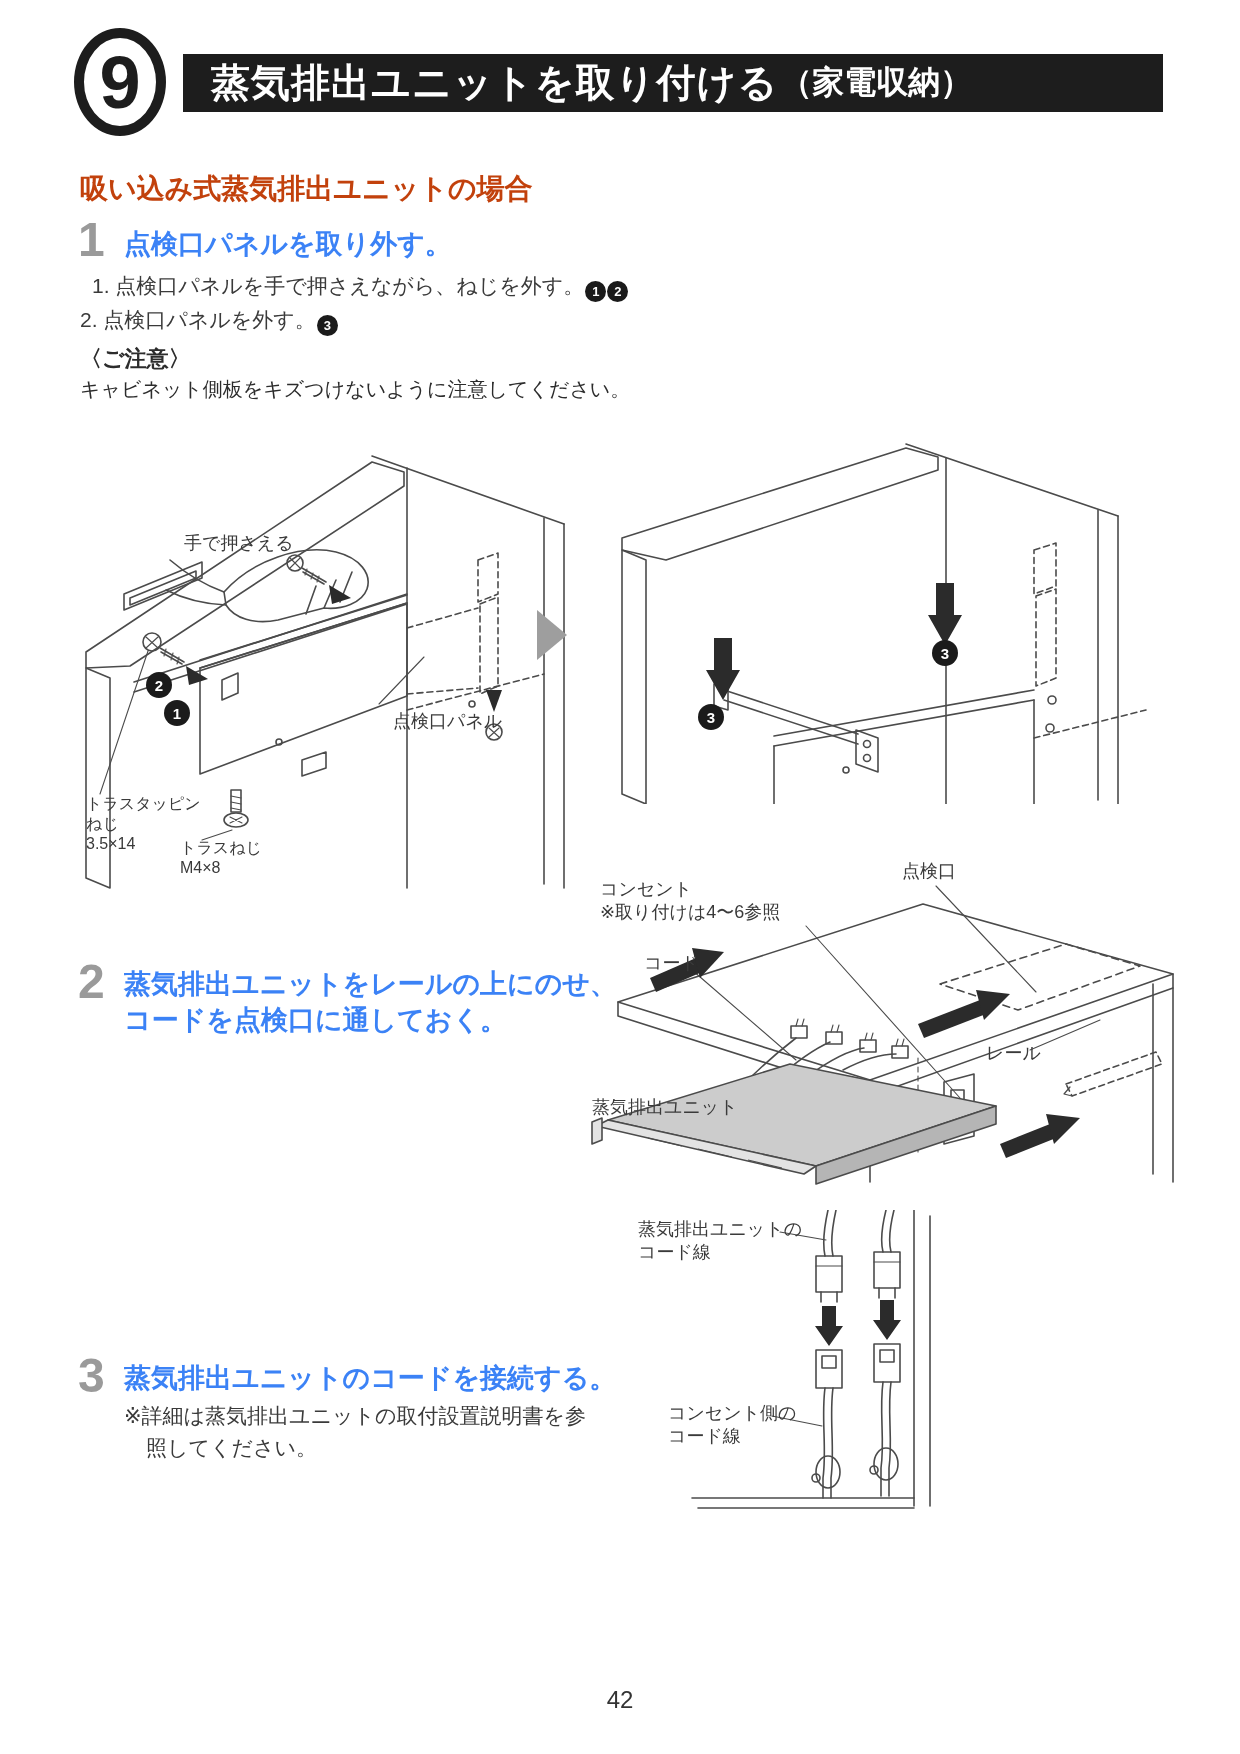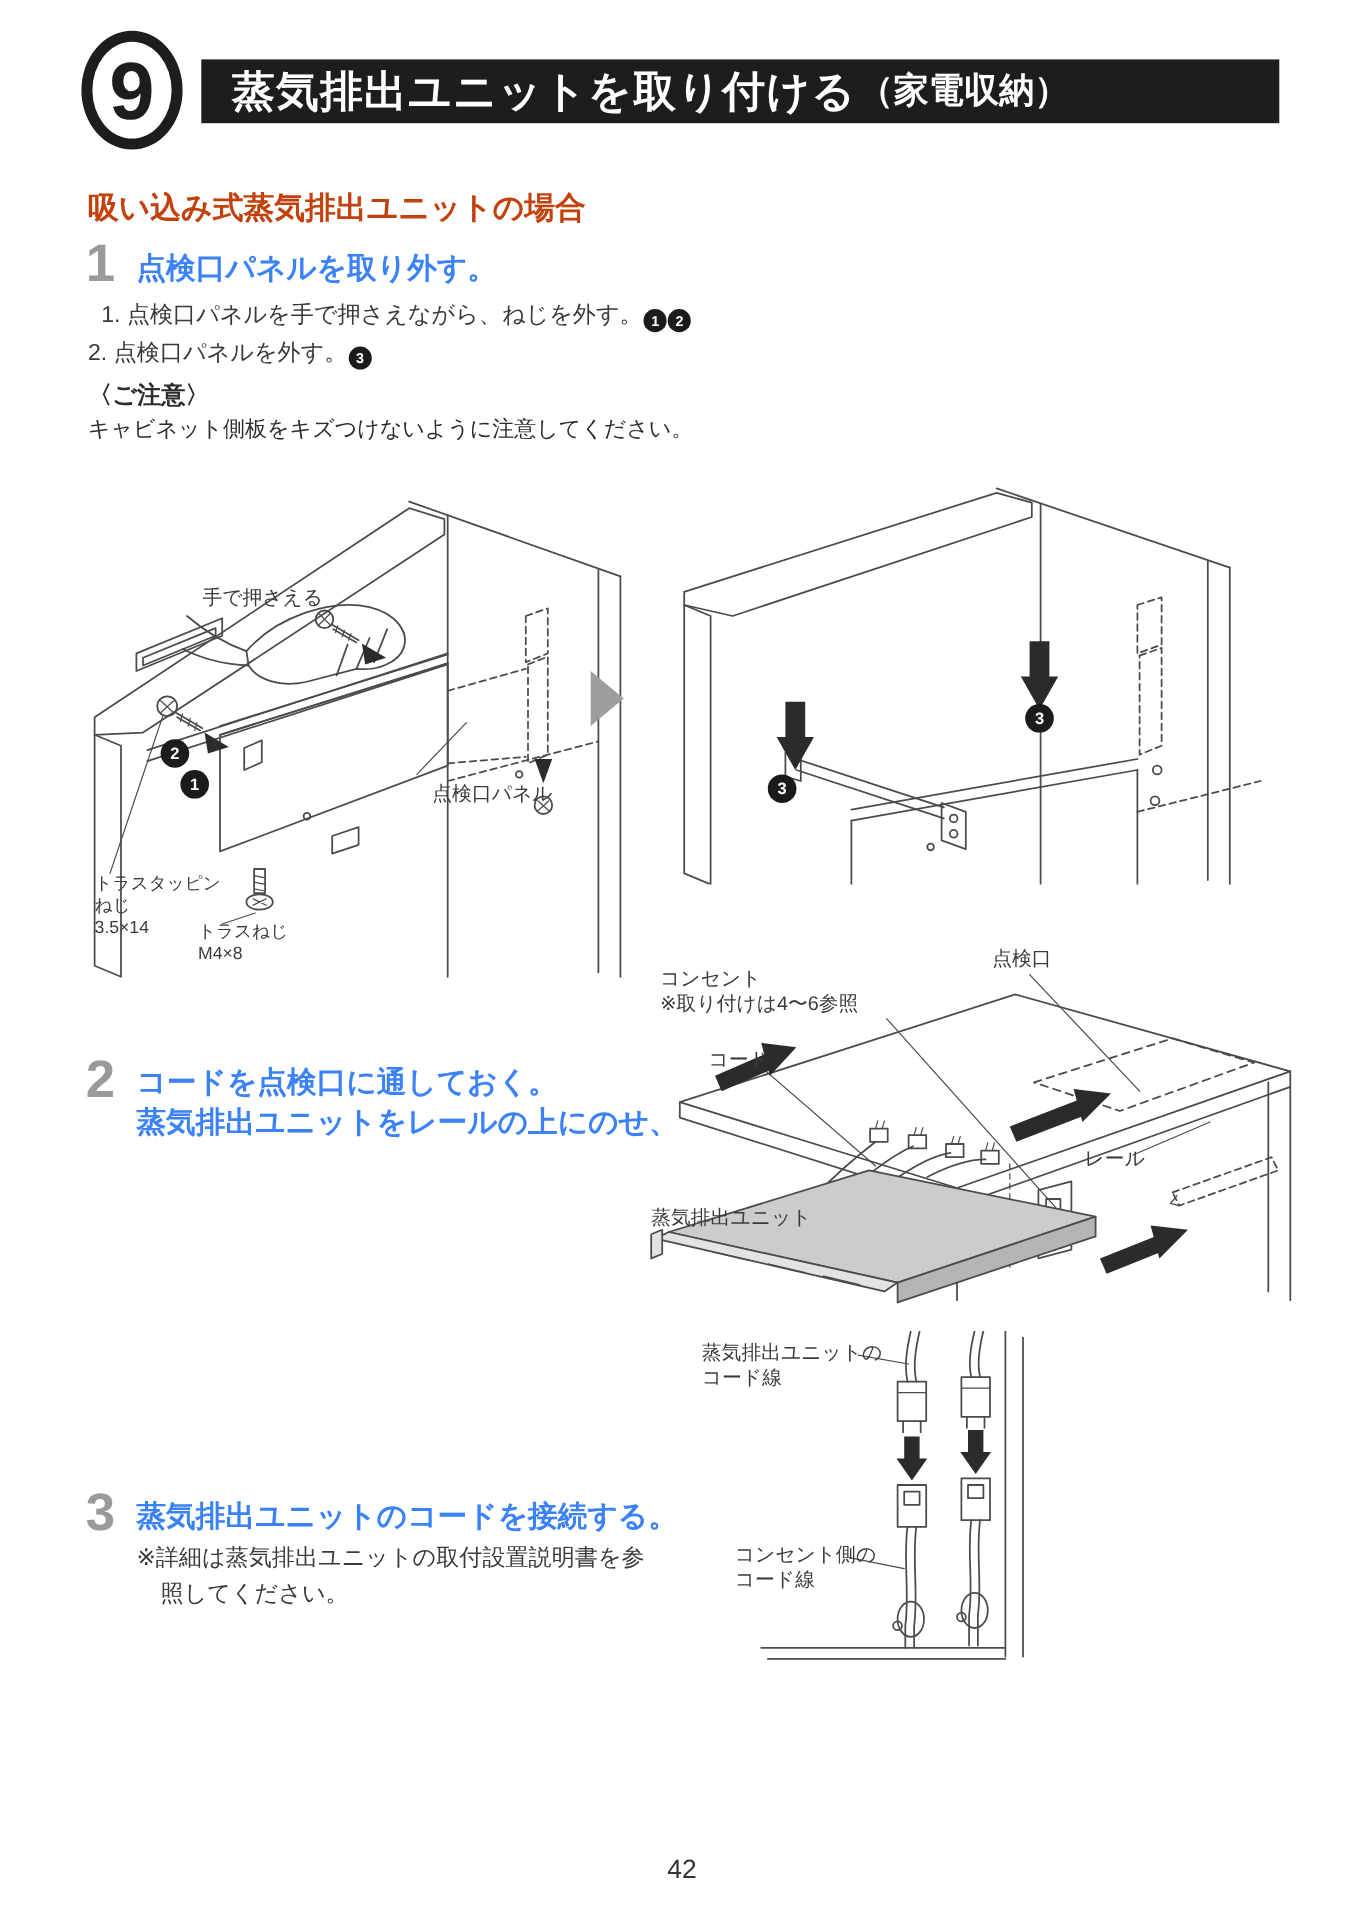--- a/index.html
+++ b/index.html
@@ -209,22 +209,22 @@
         <polygon points="108,200 126,200 126,232 134,232 117,262 100,232 108,232"></polygon>
         <polygon points="330,145 348,145 348,177 356,177 339,207 322,177 330,177"></polygon>
       </g>
     </svg>
     <div class="fig-badge" style="left:92px; top:266px;">3</div>
     <div class="fig-badge" style="left:326px; top:202px;">3</div>
   </div>
 
   <div class="step-num" style="left:78px; top:958px;">2</div>
   <div class="step-title" style="left:124px; top:966px;">
+    <div>蒸気排出ユニットをレールの上にのせ、</div>
     <div>コードを点検口に通しておく。</div>
-    <div>蒸気排出ユニットをレールの上にのせ、</div>
   </div>
 
   <div class="fig" style="left:588px; top:852px; width:610px; height:368px;">
     <svg width="610" height="368" viewBox="0 0 610 368">
       <g stroke="#4b4b4b" stroke-width="1.6" fill="none" stroke-linejoin="round" stroke-linecap="round">
 
         <polygon points="30,150 335,52 585,122 282,228"></polygon>
         <path d="M30,150 L30,164 L282,244 L282,228"></path>
         <path d="M585,122 L585,136 L282,244"></path>
 

